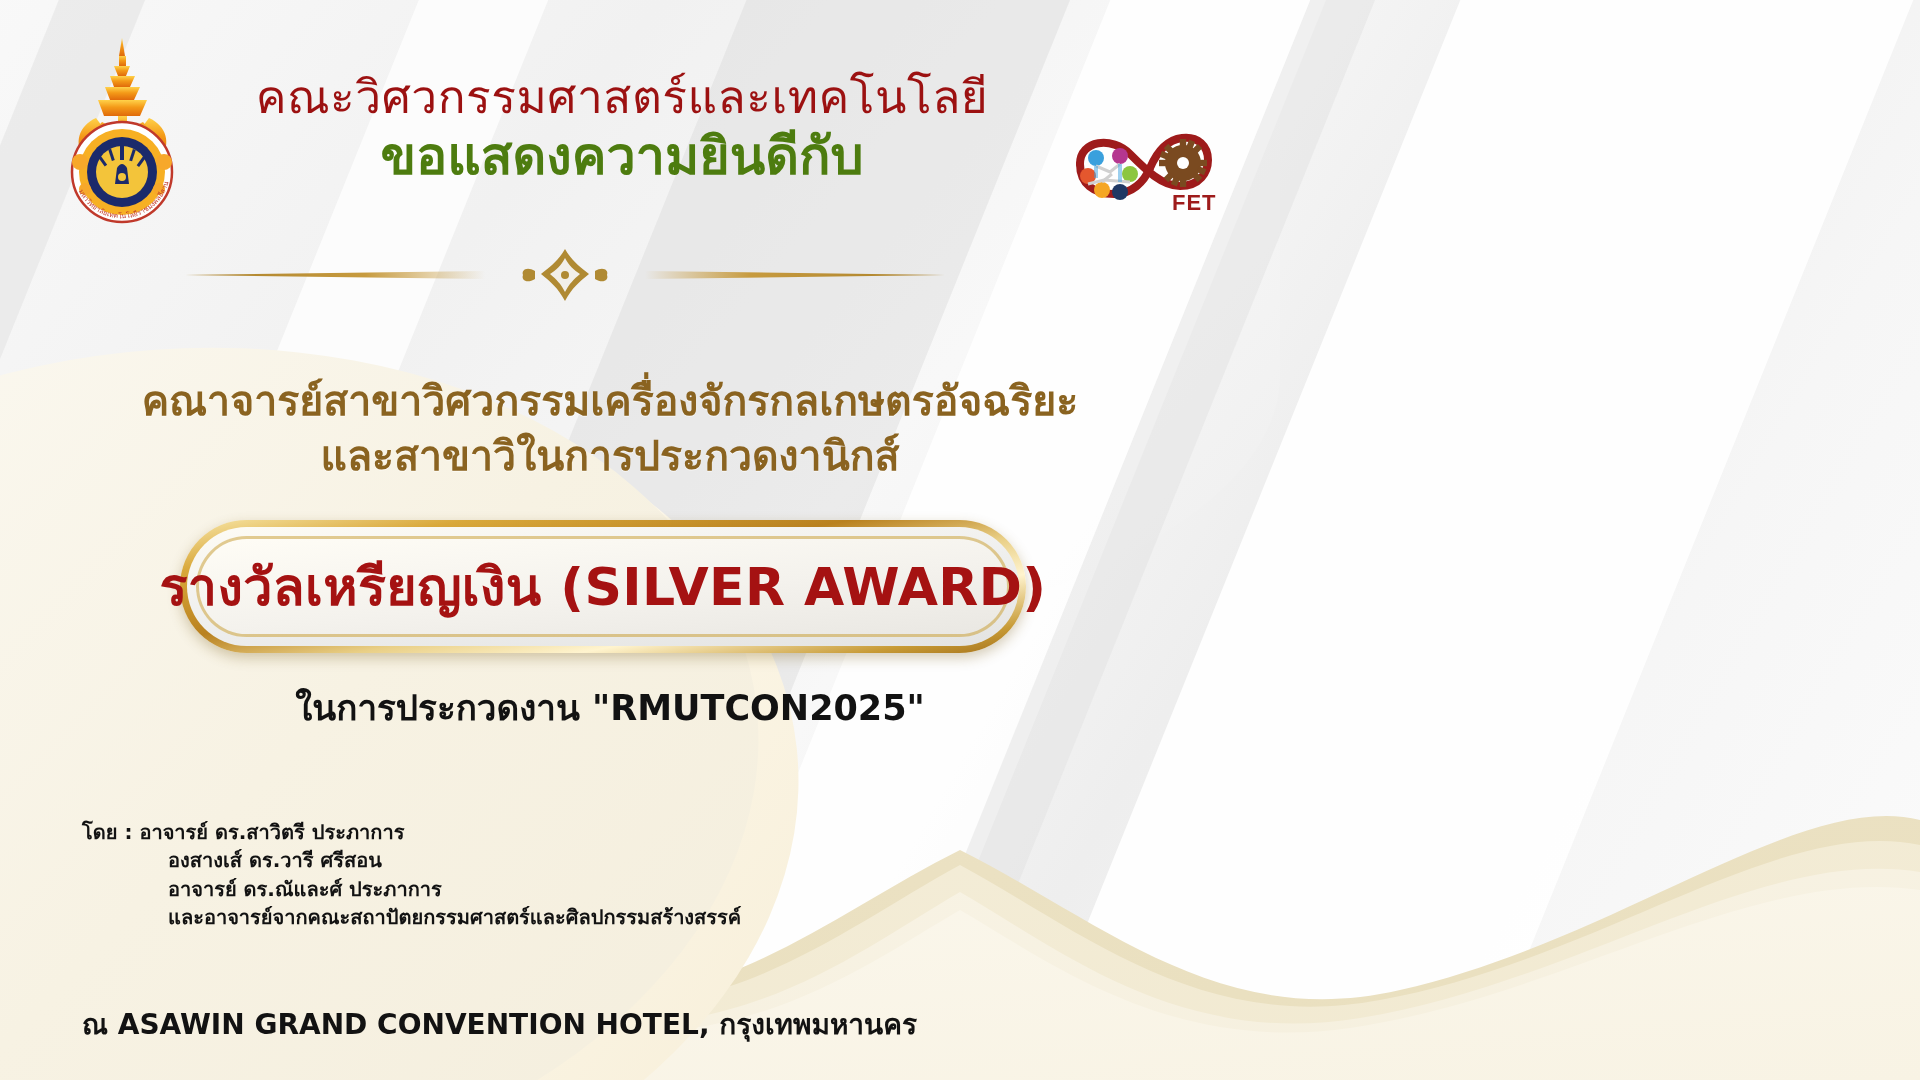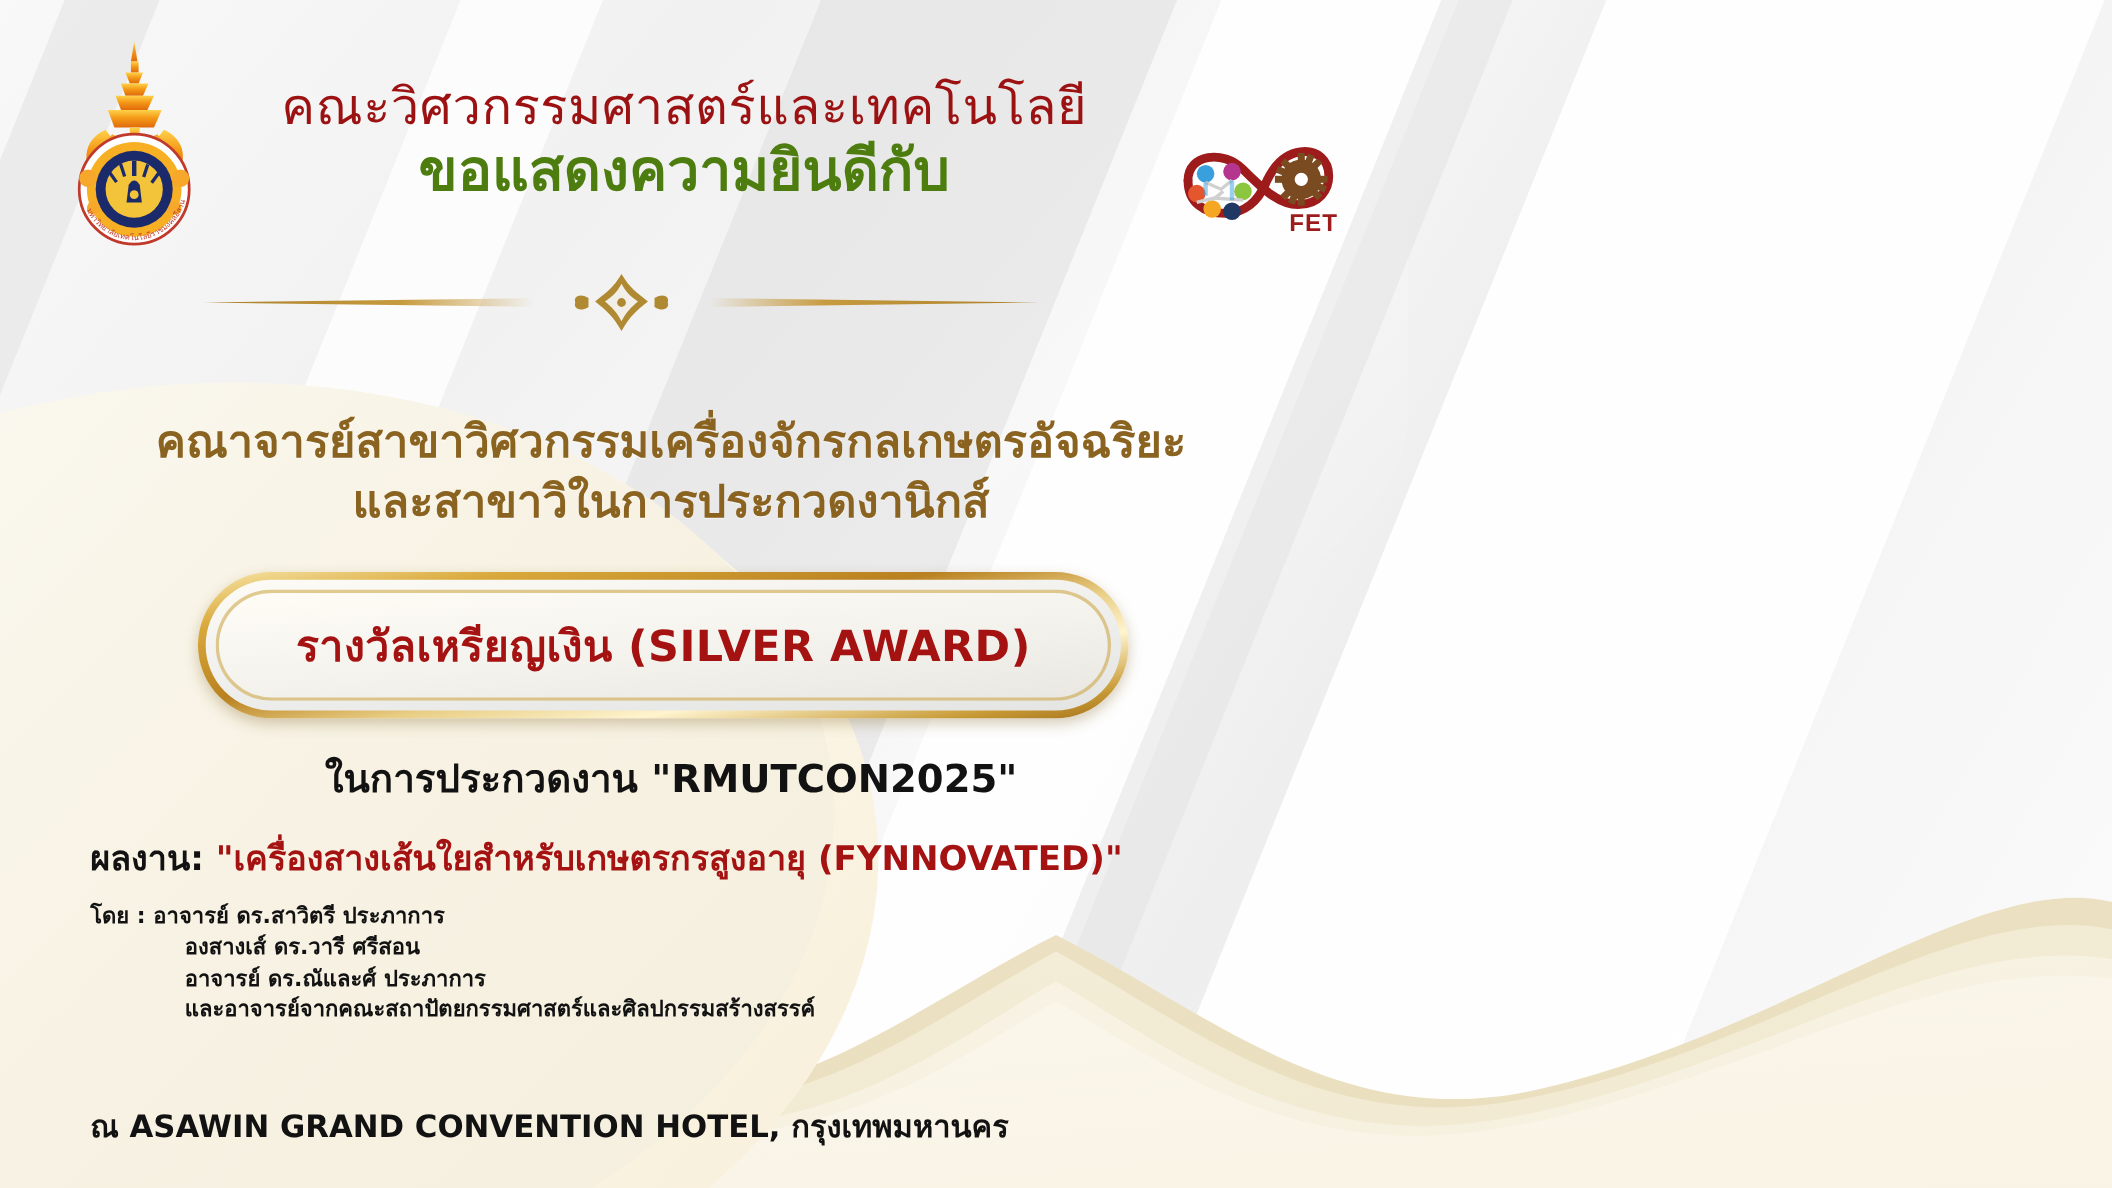--- a/index.html
+++ b/index.html
@@ -98,21 +98,21 @@
   .plaque-inner{
     position:absolute; inset:13px; border-radius:56px;
     background:linear-gradient(175deg,#fffdf6 0%,#f4f2ed 55%,#e9e7e2 100%);
     border:3px solid transparent;
     background-clip:padding-box;
     box-shadow:inset 0 0 0 3px rgba(200,160,60,.55);
     display:flex; align-items:center; justify-content:center;
   }
   .plaque-text{
     font-family:"DejaVu Sans", sans-serif;
-    font-size:39px; font-weight:bold; color:#a51212; letter-spacing:.4px;
+    font-size:52px; font-weight:bold; color:#a51212; letter-spacing:.4px;
     white-space:nowrap;
   }
 
   .event{ position:absolute; left:20px; top:680px; width:1180px; text-align:center;
           font-family:"DejaVu Sans", sans-serif; font-weight:bold;
           color:#121212; font-size:35px; }
 
   .work{ position:absolute; left:82px; top:755px; width:1130px;
          font-family:"DejaVu Sans", sans-serif; font-weight:bold; font-size:31px;
          color:#121212; white-space:nowrap; }
@@ -291,24 +291,20 @@
   <div class="plaque">
     <div class="plaque-outer"></div>
     <div class="plaque-mid"></div>
     <div class="plaque-inner">
       <span class="plaque-text">รางวัลเหรียญเงิน (SILVER AWARD)</span>
     </div>
   </div>
 
   <div class="event">ในการประกวดงาน "RMUTCON2025"</div>
 
-  <div class="work">
-    <span>ผลงาน:</span>
-    <span class="red">"เครื่องสางเส้นใยสำหรับเกษตรกรสูงอายุ (FYNNOVATED)"</span>
-  </div>
 
   <div class="authors">
     <div><span class="by">โดย :</span>
       <span>อาจารย์ ดร.สาวิตรี ประภาการ</span></div>
     <div class="ind"><span>องสางเส์ ดร.วารี ศรีสอน</span></div>
     <div class="ind"><span>อาจารย์ ดร.ณัและศ์ ประภาการ</span></div>
     <div class="ind"><span>และอาจารย์จากคณะสถาปัตยกรรมศาสตร์และศิลปกรรมสร้างสรรค์</span></div>
   </div>
 
   <div class="venue">ณ ASAWIN GRAND CONVENTION HOTEL, กรุงเทพมหานคร</div>

